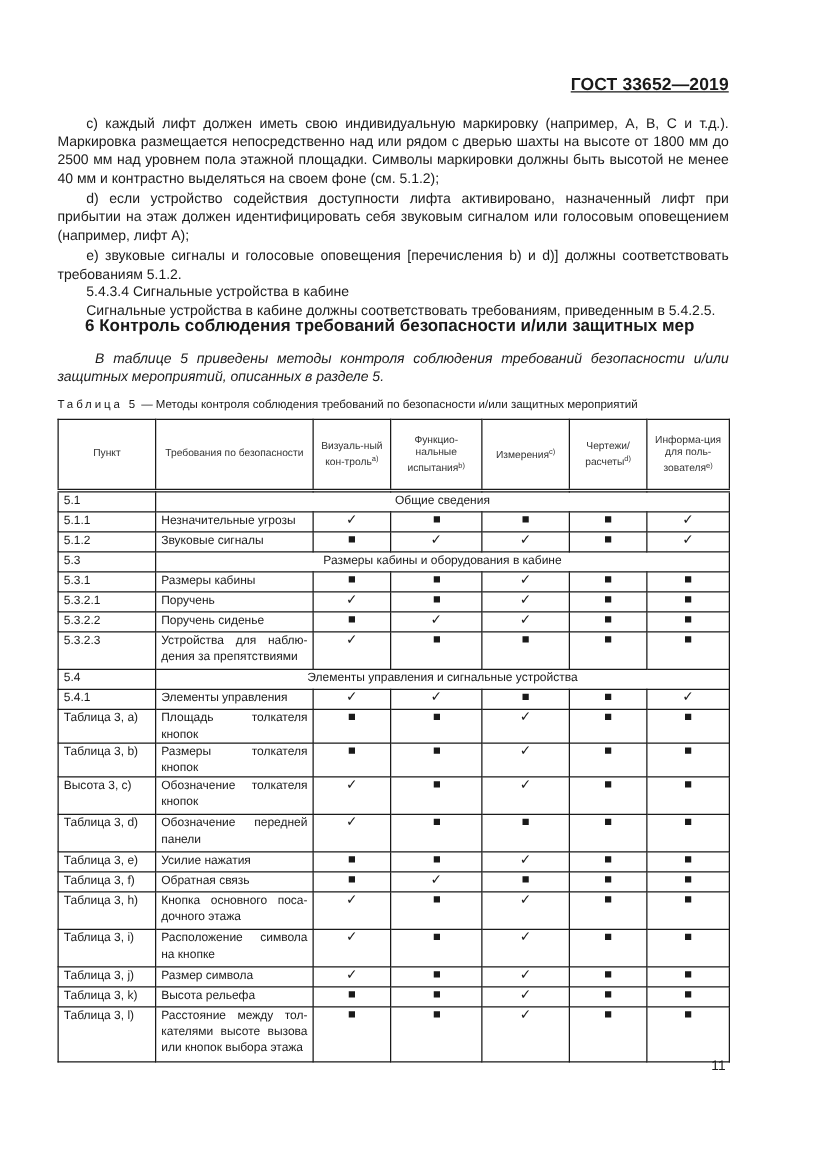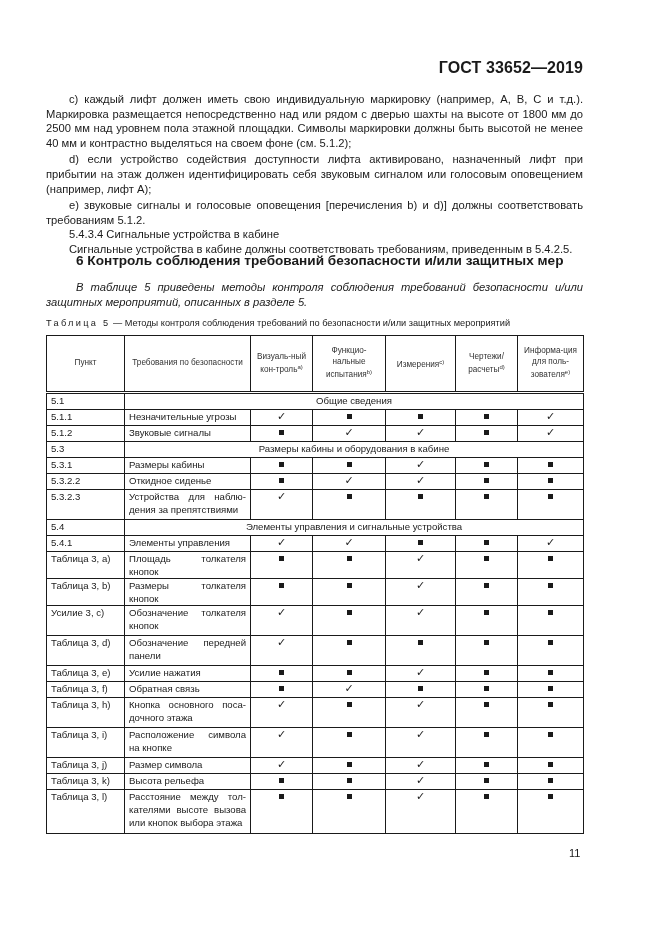--- a/index.html
+++ b/index.html
@@ -2,30 +2,30 @@
 <html><head>
 <meta charset="utf-8">
 <style>
   html, body { margin: 0; padding: 0; background: #ffffff; }
   body {
     width: 661px; height: 935px; position: relative; overflow: hidden;
     font-family: "Liberation Sans", sans-serif; color: #1a1a1a;
   }
   .header-code {
     position: absolute; right: 78px; top: 59px;
-    font-size: 16px; font-weight: bold; letter-spacing: 0.1px;
+    font-size: 14px; font-weight: bold; letter-spacing: 0.1px; text-decoration: underline;
   }
   .body-text {
     position: absolute; left: 46px; width: 537px; top: 92px;
     font-size: 11.2px; line-height: 14.6px; text-align: justify;
   }
   .body-text p { margin: 0; text-indent: 23px; }
   .body-text p.sp { margin-top: 2px; }
   .section-title {
-    position: absolute; left: 76px; top: 253px;
+    position: absolute; left: 68px; top: 253px;
     font-size: 13.6px; font-weight: bold;
   }
   .intro {
     position: absolute; left: 46px; width: 537px; top: 280px;
     font-size: 11.2px; line-height: 15px; text-align: justify;
   }
   .intro p { margin: 0; text-indent: 30px; font-style: italic; }
   .caption {
     position: absolute; left: 46px; top: 318px;
     font-size: 9.2px; white-space: nowrap;
@@ -132,22 +132,31 @@
       <tr class="single">
         <td class="punkt">5.3.1</td>
         <td class="req">Размеры кабины</td>
         <td class="mark"><span class="sq"></span></td>
         <td class="mark"><span class="sq"></span></td>
         <td class="mark"><span class="check">✓</span></td>
         <td class="mark"><span class="sq"></span></td>
         <td class="mark"><span class="sq"></span></td>
       </tr>
       <tr class="single">
+        <td class="punkt">5.3.2.1</td>
+        <td class="req">Поручень</td>
+        <td class="mark"><span class="check">✓</span></td>
+        <td class="mark"><span class="sq"></span></td>
+        <td class="mark"><span class="check">✓</span></td>
+        <td class="mark"><span class="sq"></span></td>
+        <td class="mark"><span class="sq"></span></td>
+      </tr>
+      <tr class="single">
         <td class="punkt">5.3.2.2</td>
-        <td class="req">Откидное сиденье</td>
+        <td class="req">Поручень сиденье</td>
         <td class="mark"><span class="sq"></span></td>
         <td class="mark"><span class="check">✓</span></td>
         <td class="mark"><span class="check">✓</span></td>
         <td class="mark"><span class="sq"></span></td>
         <td class="mark"><span class="sq"></span></td>
       </tr>
       <tr class="double">
         <td class="punkt">5.3.2.3</td>
         <td class="req">Устройства для наблю-дения за препятствиями</td>
         <td class="mark"><span class="check">✓</span></td>
@@ -181,21 +190,21 @@
       <tr class="single">
         <td class="punkt">Таблица 3, b)</td>
         <td class="req">Размеры толкателя кнопок</td>
         <td class="mark"><span class="sq"></span></td>
         <td class="mark"><span class="sq"></span></td>
         <td class="mark"><span class="check">✓</span></td>
         <td class="mark"><span class="sq"></span></td>
         <td class="mark"><span class="sq"></span></td>
       </tr>
       <tr class="double">
-        <td class="punkt">Усилие 3, c)</td>
+        <td class="punkt">Высота 3, c)</td>
         <td class="req">Обозначение толкателя кнопок</td>
         <td class="mark"><span class="check">✓</span></td>
         <td class="mark"><span class="sq"></span></td>
         <td class="mark"><span class="check">✓</span></td>
         <td class="mark"><span class="sq"></span></td>
         <td class="mark"><span class="sq"></span></td>
       </tr>
       <tr class="double">
         <td class="punkt">Таблица 3, d)</td>
         <td class="req">Обозначение передней панели</td>

